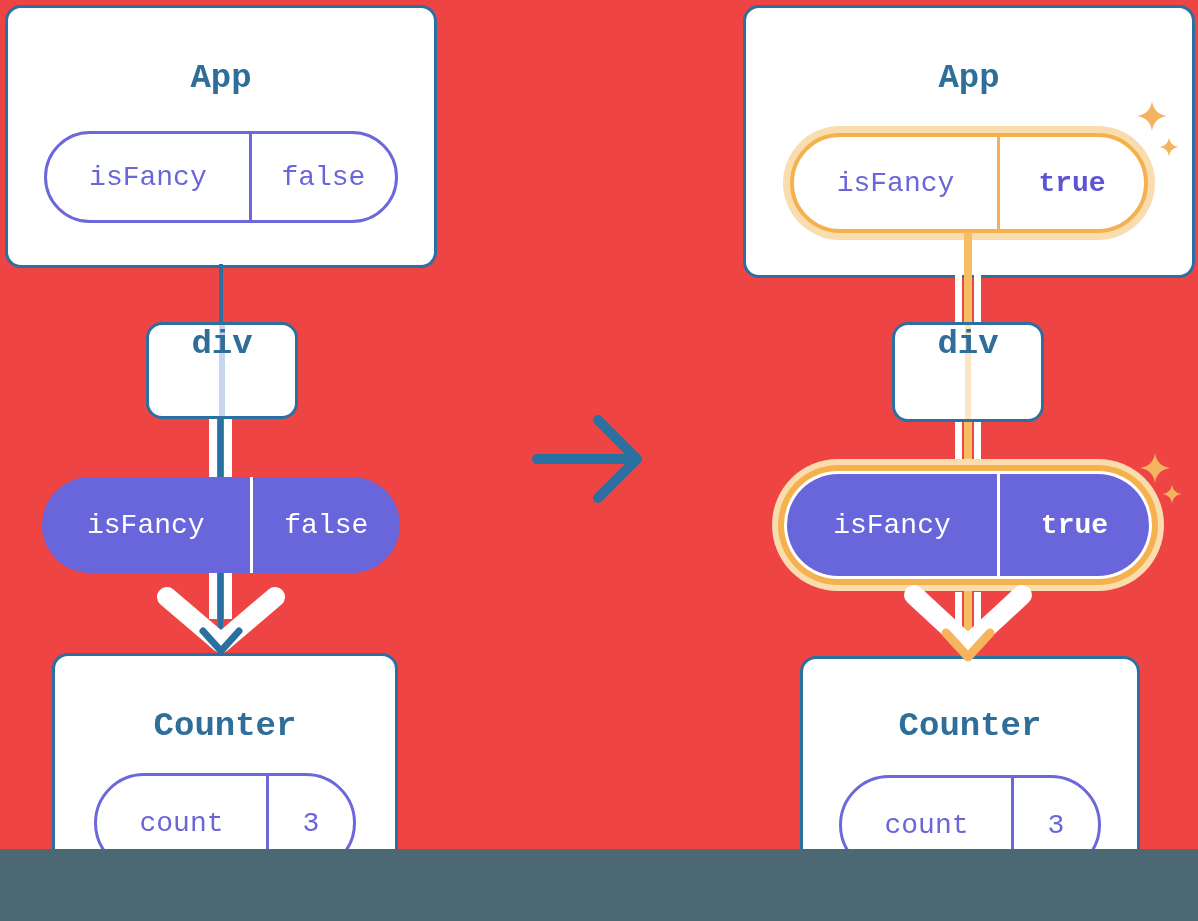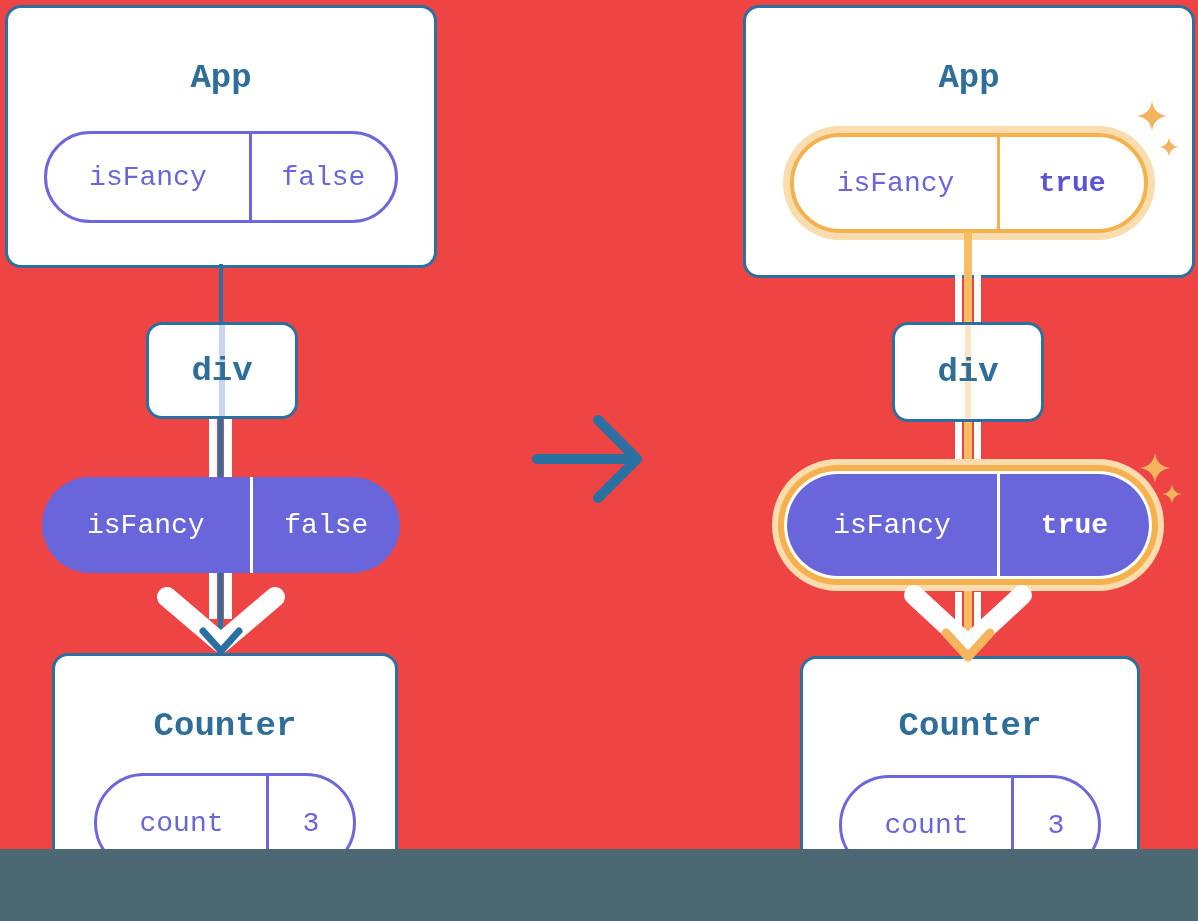--- a/index.html
+++ b/index.html
@@ -51,21 +51,21 @@
   .pill.counter-pill .cell.c-left { flex:0 0 66%; }
 
   
   .vline { position:absolute; z-index:2; }
   .vline.teal   { background:#2a70a0; }
   .vline.white  { background:#ffffff; }
   .vline.orange { background:#f6bd62; }
   .vline.lavender { background:#c9d4ee; }
   .vline.peach    { background:#fbe5c4; }
 
-  .div-card { display:flex; align-items:center; justify-content:center; overflow:hidden; }
+  .div-card { display:flex; align-items:flex-start; justify-content:center; overflow:hidden; }
   .div-label { position:relative; font-size:34px; font-weight:600; color:#2e6e99; z-index:2; }
   .div-card .through-line {
     position:absolute; top:0; bottom:0; left:50%; margin-left:-3px; width:6px; z-index:1;
   }
 
   .arrow-svg { position:absolute; z-index:5; overflow:visible; }
   .sparkle-svg { position:absolute; z-index:6; overflow:visible; }
 </style>
 </head>
 <body>

